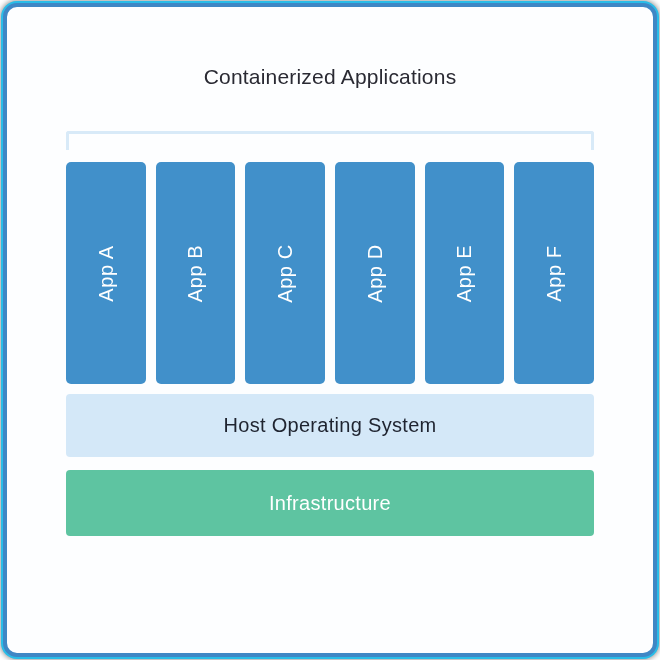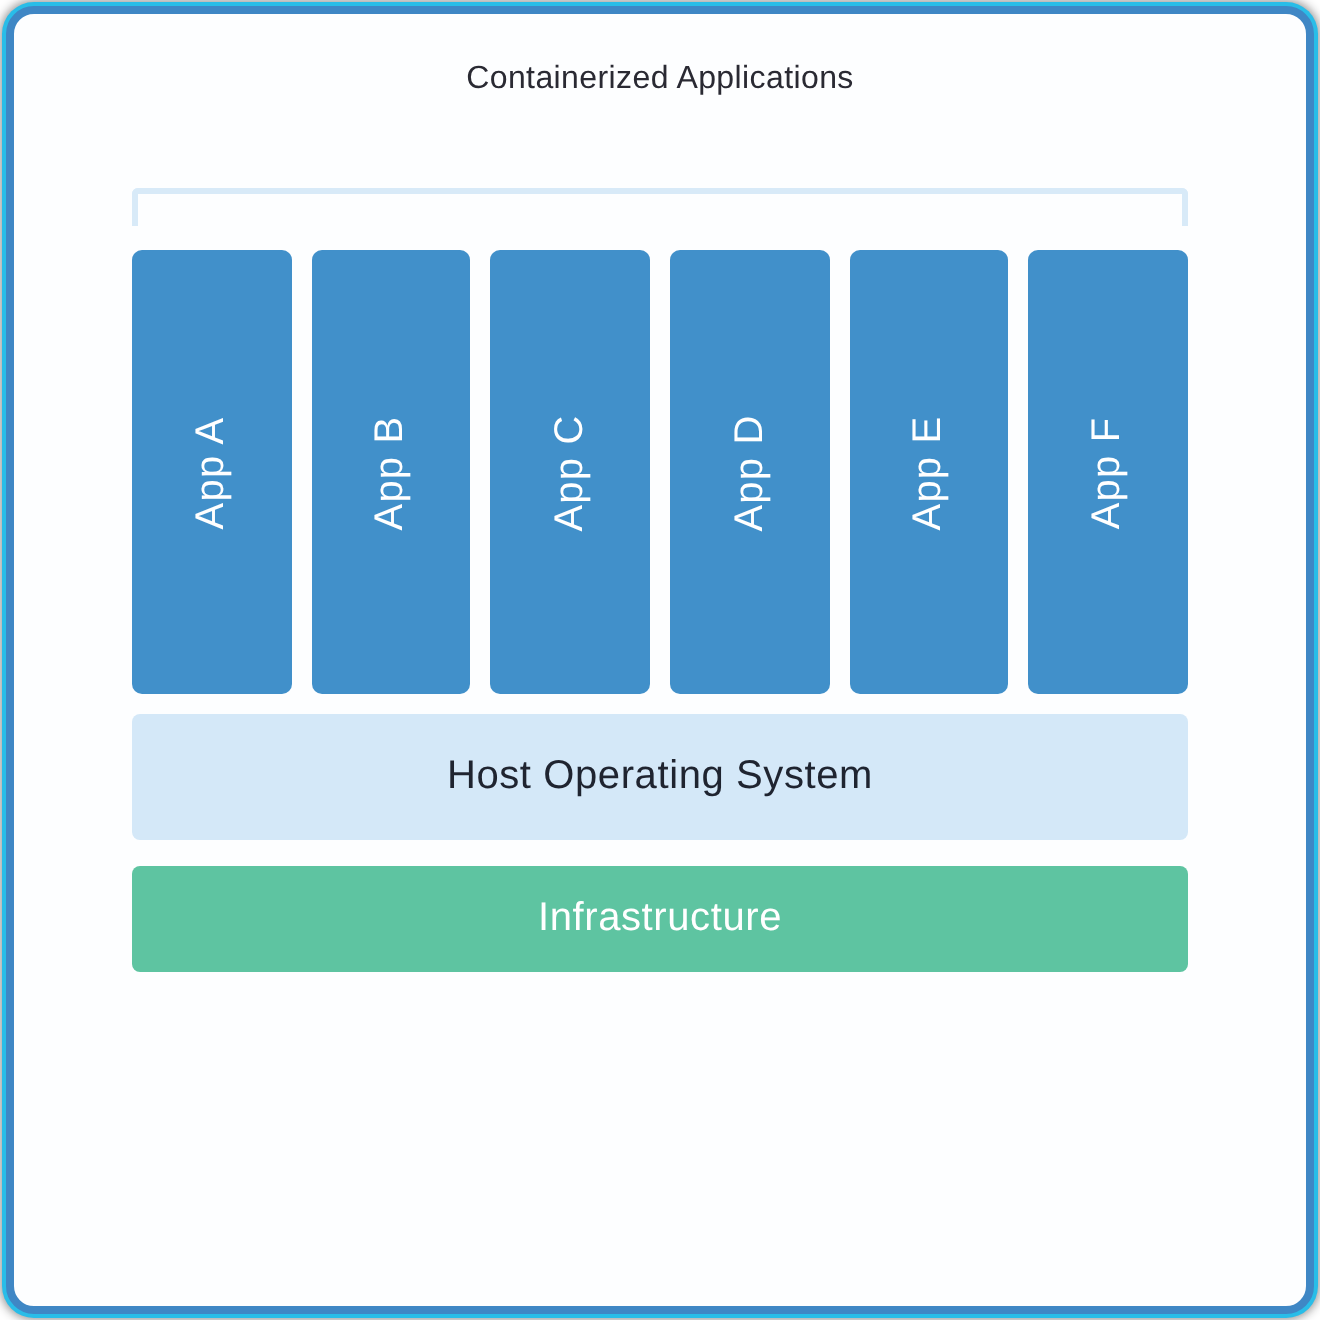--- a/index.html
+++ b/index.html
@@ -22,22 +22,22 @@
     border: 4px solid #3f87c5;
     border-radius: 14px;
     background: #fdfeff;
     box-shadow: 0 0 0 2px #29bde8, 0 0 5px 3px rgba(25, 25, 25, 0.45);
     display: flex;
     flex-direction: column;
     align-items: center;
     box-sizing: border-box;
   }
   .title {
-    margin-top: 19px;
-    font-size: 16px;
+    margin-top: 56px;
+    font-size: 21px;
     line-height: 28px;
     color: #2a2a33;
     letter-spacing: 0.2px;
     text-align: center;
   }
   .content {
     width: 528px;
     display: flex;
     flex-direction: column;
   }
@@ -86,21 +86,21 @@
     color: #ffffff;
   }
   .layer-host {
     margin-top: 10px;
     height: 63px;
     background: #d4e8f8;
     color: #1f2430;
   }
   .layer-infra {
     margin-top: 13px;
-    height: 53px;
+    height: 66px;
     background: #5ec4a1;
     color: #ffffff;
   }
 </style>
 </head>
 <body>
 
 <div class="stage">
   <div class="card">
     <div class="title">Containerized Applications</div>

